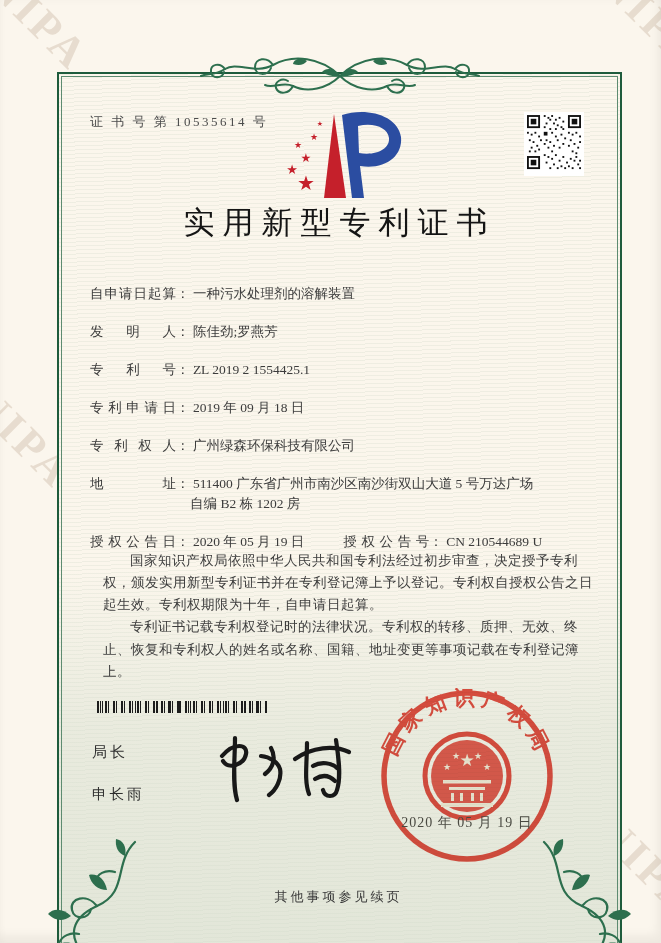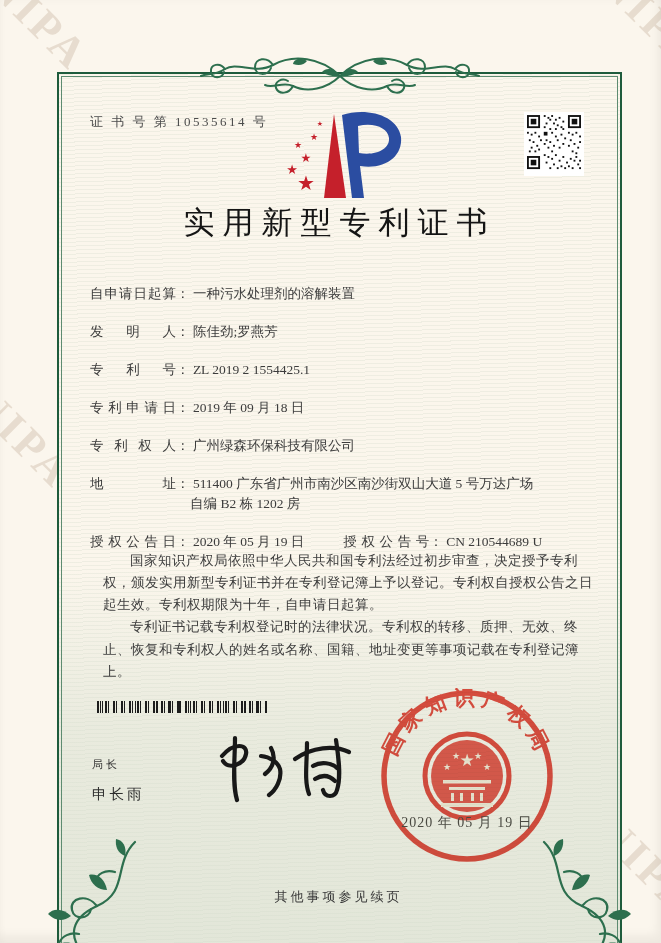--- a/index.html
+++ b/index.html
@@ -49,21 +49,21 @@
   .frow.double{display:flex;}
   .pair2{margin-left:39px;}
   .paras{position:absolute;left:31px;right:26px;top:476px;font-size:13.5px;color:#3d3d3d;margin-left:13px;}
   .paras p{margin:0;text-indent:2em;line-height:1.64;letter-spacing:0.5px;}
   .barcode{
     position:absolute;left:38px;top:627px;width:170px;height:12px;
     background:
       repeating-linear-gradient(90deg,#1c1c1c 0 2px,transparent 2px 3px,#1c1c1c 3px 4px,transparent 4px 8px),
       repeating-linear-gradient(90deg,transparent 0 5px,#1c1c1c 5px 6px,transparent 6px 11px);
   }
-  .sign-title{position:absolute;left:33px;top:683px;font-size:11px;color:#2e2e2e;letter-spacing:3px;}
+  .sign-title{position:absolute;left:33px;top:669px;font-size:15px;color:#2e2e2e;letter-spacing:3px;}
   .sign-name{position:absolute;left:33px;top:711px;font-size:14.5px;color:#2e2e2e;letter-spacing:3px;}
   .signature{position:absolute;left:135px;top:658px;}
   .seal{position:absolute;left:320px;top:614px;width:176px;height:176px;mix-blend-mode:multiply;}
   .seal-date{
     position:absolute;left:320px;top:740px;width:176px;text-align:center;
     font-size:14px;color:#4a4a42;letter-spacing:1px;z-index:4;
   }
   .page-num{position:absolute;left:0;right:0;bottom:9px;text-align:center;font-size:12px;letter-spacing:1.5px;color:#3c3c3c;}
   .footer-note{position:absolute;left:0;right:0;top:888px;text-align:center;font-size:13px;letter-spacing:3px;color:#3a3a3a;padding-left:16px;}
 </style>

